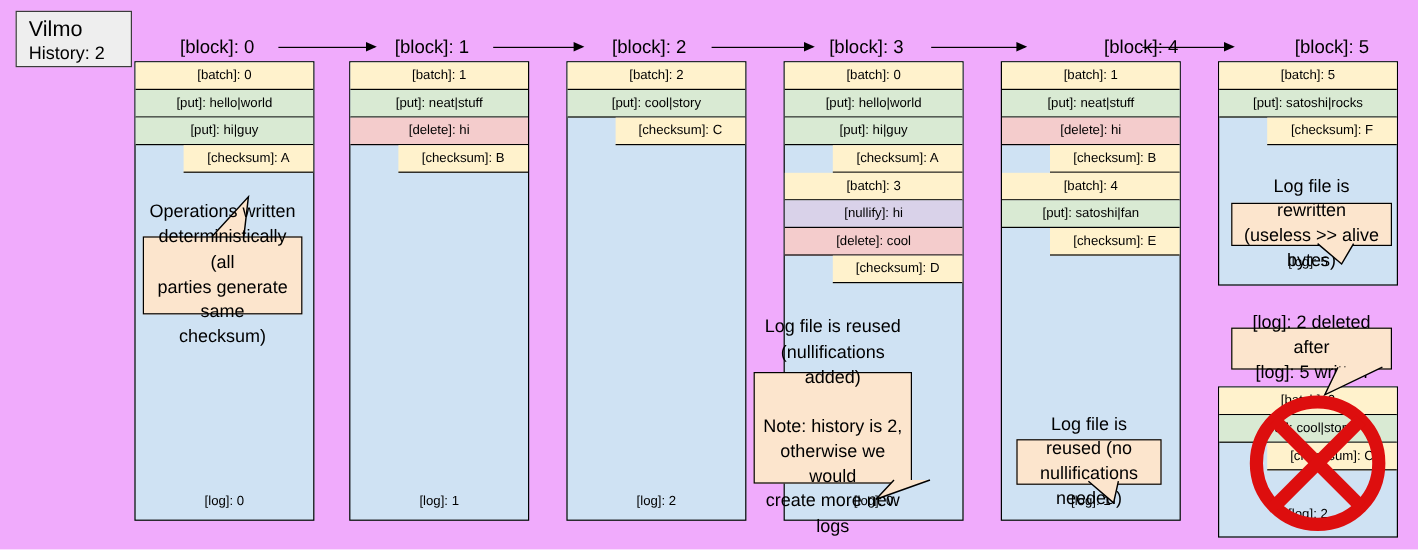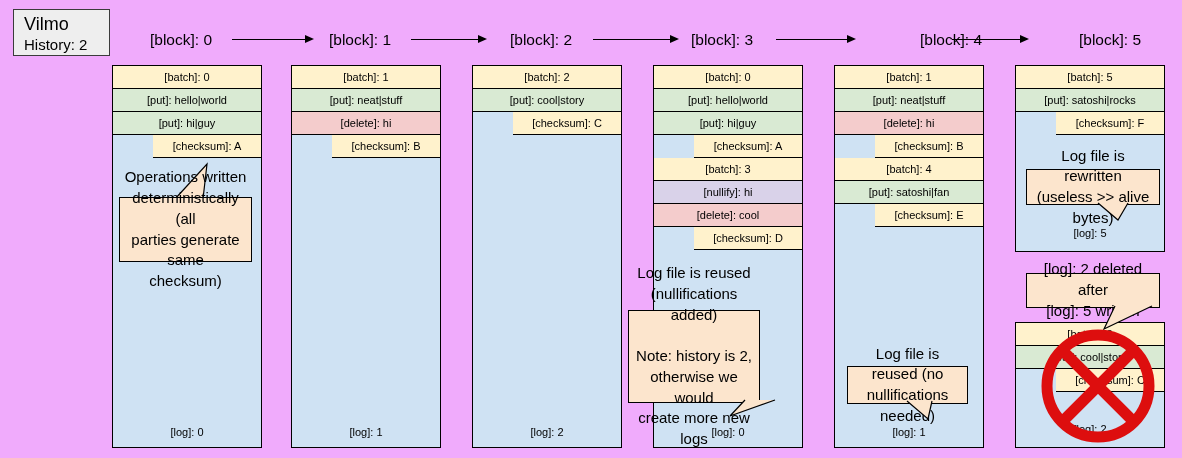--- a/index.html
+++ b/index.html
@@ -12,21 +12,21 @@
   .app-title { font-size:18px; line-height:1.05; }
   .app-sub { font-size:15px; margin-top:2px; }
 
   
   .hdr { position:absolute; top:31px; width:150px; text-align:center; font-size:15.5px; }
   .arrow { position:absolute; top:39px; height:0; border-top:1.6px solid #000; }
   .arrow::after { content:""; position:absolute; right:-2px; top:-5px; width:0; height:0;
                   border-left:9px solid #000; border-top:4px solid transparent; border-bottom:4px solid transparent; }
 
   
-  .col { position:absolute; top:65px; width:150px; height:383px; box-sizing:border-box;
+  .col { position:absolute; top:51px; width:150px; height:383px; box-sizing:border-box;
          background:var(--c-log); border:1px solid #000; }
   .op-row { height:23px; box-sizing:border-box; border-bottom:1px solid #000;
             font-size:11px; line-height:22px; text-align:center; overflow:hidden; }
   .op-batch    { background:var(--c-batch); }
   .op-put      { background:var(--c-put); }
   .op-delete   { background:var(--c-delete); }
   .op-nullify  { background:var(--c-nullify); }
   .op-checksum { background:var(--c-checksum);margin-left:40px; }
   .log-label { position:absolute; bottom:9px; left:0; right:0; text-align:center; font-size:11px; }
   .log-label.hi { bottom:12px; }

